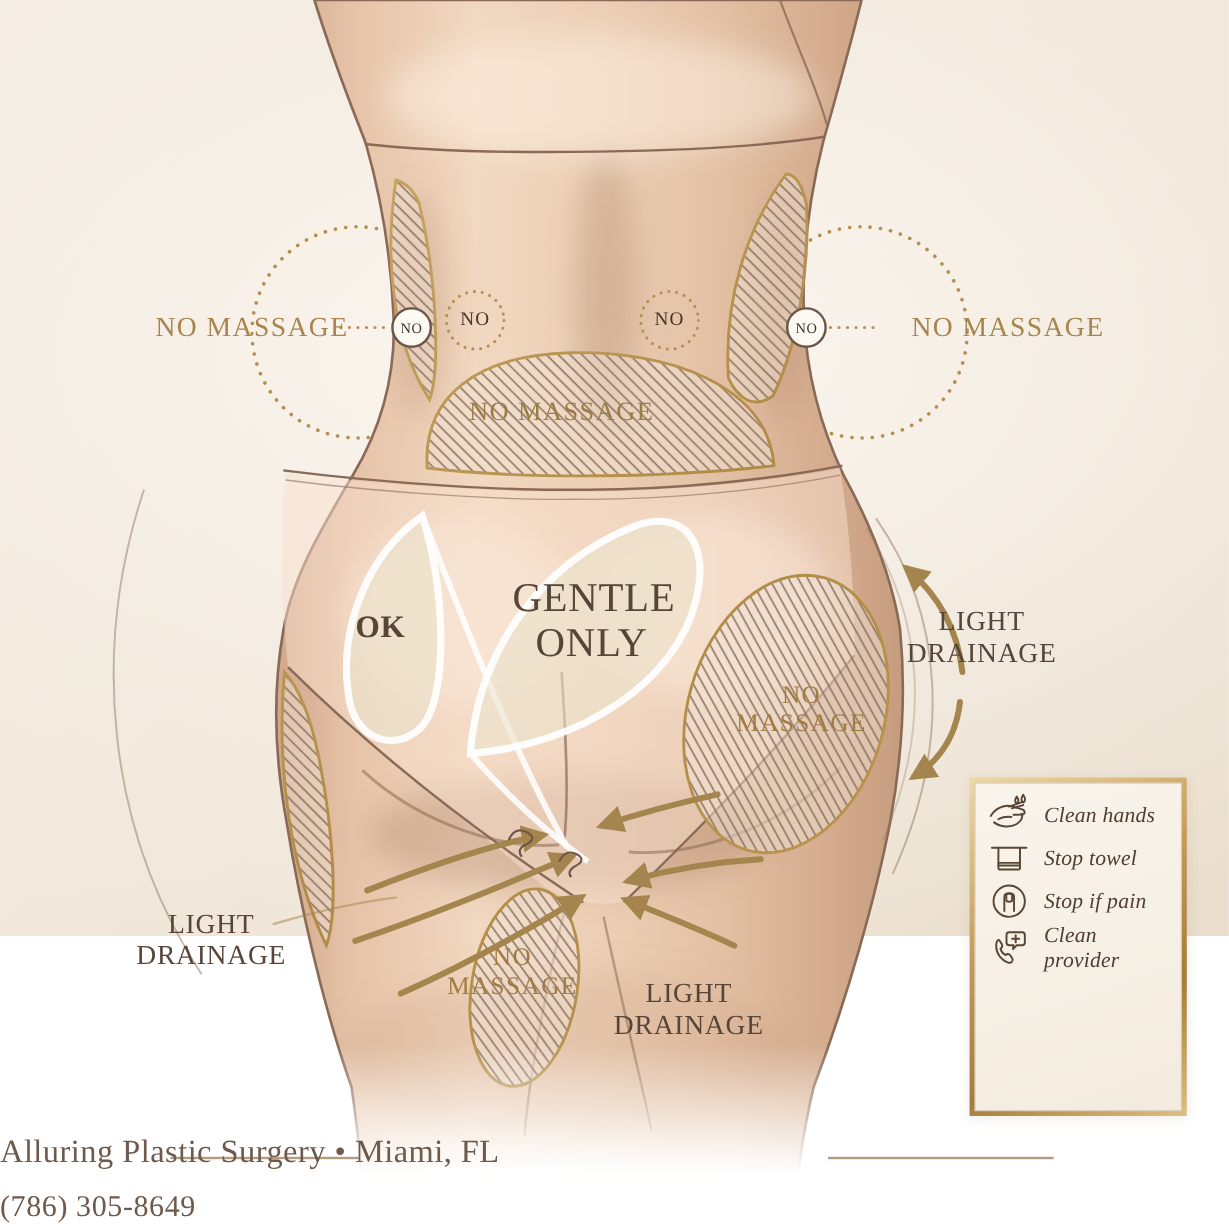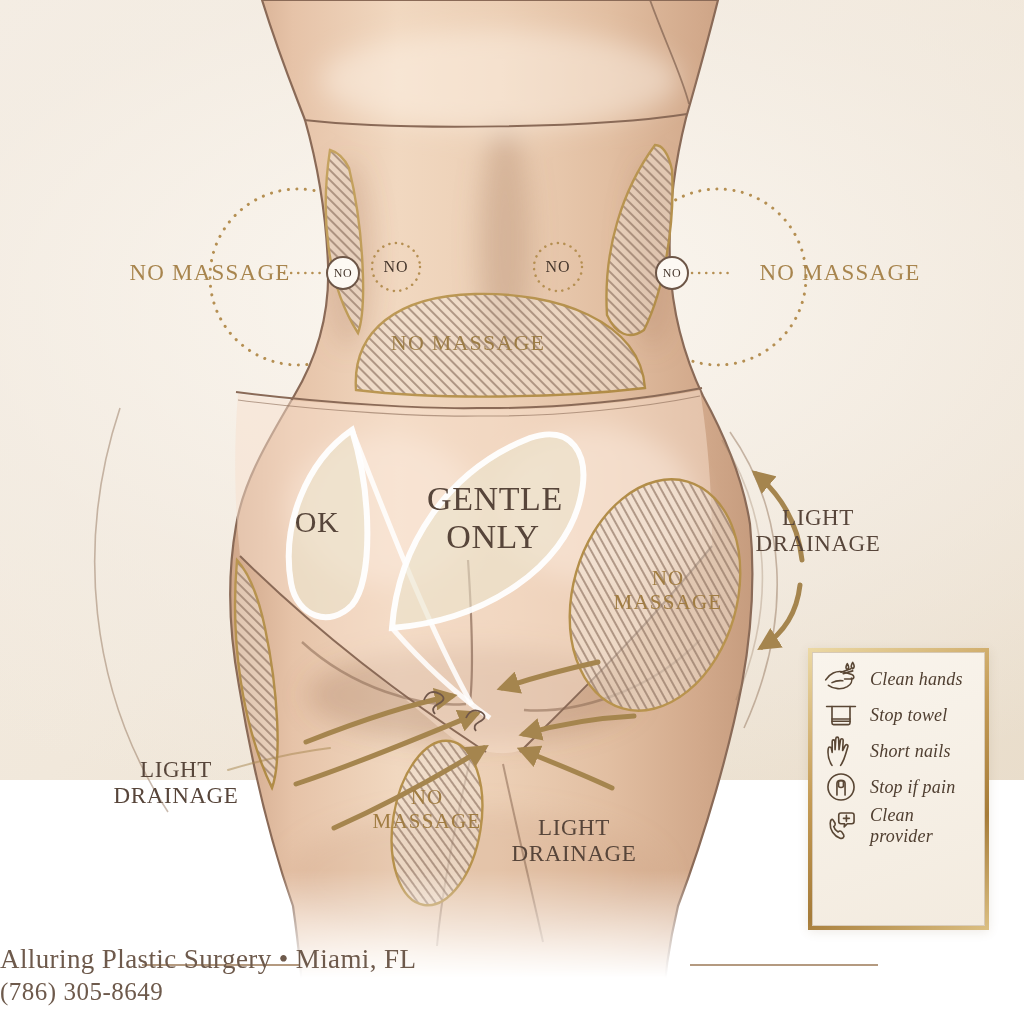--- a/index.html
+++ b/index.html
@@ -26,21 +26,21 @@
     border:1px solid rgba(150,120,80,.30);
     display:flex;flex-direction:column;justify-content:flex-start;
     padding:8px 10px;}
   .legend-row{display:flex;align-items:center;gap:11px;}
   .licon{width:36px;height:36px;flex:0 0 36px;stroke:#594634;fill:none;
     stroke-width:1.8;stroke-linecap:round;stroke-linejoin:round;}
   .legend-label{font-style:italic;font-size:18px;color:#4f3e30;letter-spacing:.2px;}
   
   .footer{position:absolute;left:0;top:944px;width:1024px;text-align:left;color:#6e5a4c;}
   .footer-clinic{font-size:27px;letter-spacing:.4px;}
-  .footer-phone{font-size:25px;margin-top:3px;letter-spacing:.5px;}
+  .footer-phone{font-size:25px;margin-top:17px;letter-spacing:.5px;}
   .fdiv{position:absolute;top:964px;height:2px;background:#b49a80;}
   .fdiv.left{left:142px;width:158px;}
   .fdiv.right{left:690px;width:188px;}
 </style>
 </head>
 <body>
 
 <div class="canvas">
 
   <svg class="art" width="1024" height="1024" viewBox="0 0 1024 1024">
@@ -186,21 +186,21 @@
   <div class="lbl gold nowrap" style="left:210px;top:273px;font-size:23px;">NO MASSAGE</div>
   <div class="lbl gold nowrap" style="left:840px;top:273px;font-size:23px;">NO MASSAGE</div>
 
   <div class="lbl no-badge" style="left:343px;top:274px;">NO</div>
   <div class="lbl no-dot" style="left:396px;top:267px;">NO</div>
   <div class="lbl no-dot" style="left:558px;top:267px;">NO</div>
   <div class="lbl no-badge" style="left:672px;top:274px;">NO</div>
 
   <div class="lbl gold nowrap" style="left:468px;top:343px;font-size:22px;color:#9c7c46;">NO MASSAGE</div>
 
-  <div class="lbl dark" style="left:317px;top:522px;font-size:30px;">OK</div>
+  <div class="lbl dark" style="left:317px;top:522px;font-size:26px;font-weight:bold;">OK</div>
   <div class="lbl dark" style="left:493px;top:518px;width:132px;font-size:34px;">GENTLE ONLY</div>
 
   <div class="lbl gold" style="left:668px;top:591px;width:112px;font-size:21px;color:#a07c42;">NO MASSAGE</div>
   <div class="lbl dark" style="left:818px;top:531px;width:132px;font-size:23px;">LIGHT DRAINAGE</div>
 
   <div class="lbl dark" style="left:176px;top:783px;width:132px;font-size:23px;">LIGHT DRAINAGE</div>
   <div class="lbl gold" style="left:427px;top:810px;width:112px;font-size:21px;color:#a07c42;">NO MASSAGE</div>
   <div class="lbl dark" style="left:574px;top:841px;width:132px;font-size:23px;">LIGHT DRAINAGE</div>
 
   <div class="legend">
@@ -221,26 +221,20 @@
         <svg class="licon" viewBox="0 0 40 40">
           <path d="M4,10.5 H36"></path>
           <path d="M10,10.5 V29 C10,30 10.7,30.7 11.7,30.7 H28.3 C29.3,30.7 30,30 30,29 V10.5"></path>
           <path d="M10,24.5 H30"></path>
             <path d="M10,27 H30"></path>
         </svg>
         <span class="legend-label">Stop towel</span>
       </div>
       <div class="legend-row">
         <svg class="licon" viewBox="0 0 40 40">
-          <path d="M10,36 C6.5,31 5,24 5.8,17.5 C6.1,15 9,15 9.4,17.5 L10.2,21.5 L10.2,9.5 C10.2,7 13.2,7 13.2,9.5 L13.4,18.5 L14.2,6.5 C14.4,4 17.2,4 17.4,6.5 L17.8,18.5 L19.4,8 C19.8,5.6 22.6,6 22.4,8.4 L21.8,19.5 L24.6,14 C25.7,11.9 28.3,13 27.6,15.3 L25,24 C23.6,29 22,32.5 19.6,36"></path>
-        </svg>
-        <span class="legend-label">Short nails</span>
-      </div>
-      <div class="legend-row">
-        <svg class="licon" viewBox="0 0 40 40">
           <circle cx="20" cy="20" r="14.5"></circle>
           <path d="M15.5,29 L15.5,16 C15.5,11.5 24.5,11.5 24.5,16 L24.5,29"></path>
           <path d="M17.3,14.2 C17.3,12.6 22.7,12.6 22.7,14.2 L22.7,19 C22.7,21 17.3,21 17.3,19 Z"></path>
         </svg>
         <span class="legend-label">Stop if pain</span>
       </div>
       <div class="legend-row">
         <svg class="licon" viewBox="0 0 40 40">
           <path d="M8,17 C7.5,24 12,31 19,33.5 C22,34.5 24,32 23,30 L21,26.8 C20,25.2 18,25.2 16.8,26.6 C14.4,25.4 12.6,23.2 11.9,20.6 C13.5,19.8 14,17.9 13.1,16.4 L11.3,13.5 C10,11.4 8.3,13 8,17 Z"></path>
           <path d="M20,5.5 H32 C33.4,5.5 34.5,6.6 34.5,8 V15 C34.5,16.4 33.4,17.5 32,17.5 H27 L23.5,21 L24,17.5 H20 C18.6,17.5 17.5,16.4 17.5,15 V8 C17.5,6.6 18.6,5.5 20,5.5 Z"></path>

